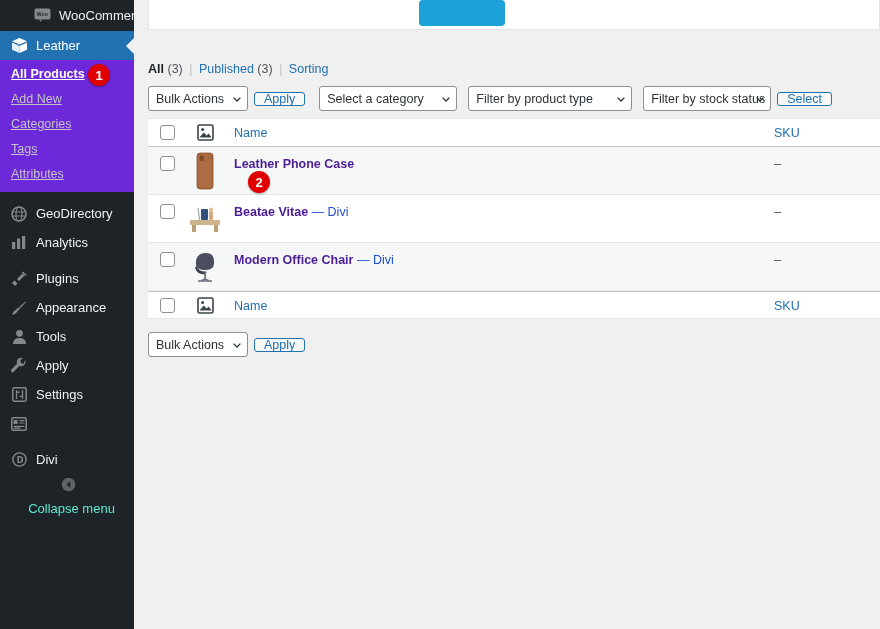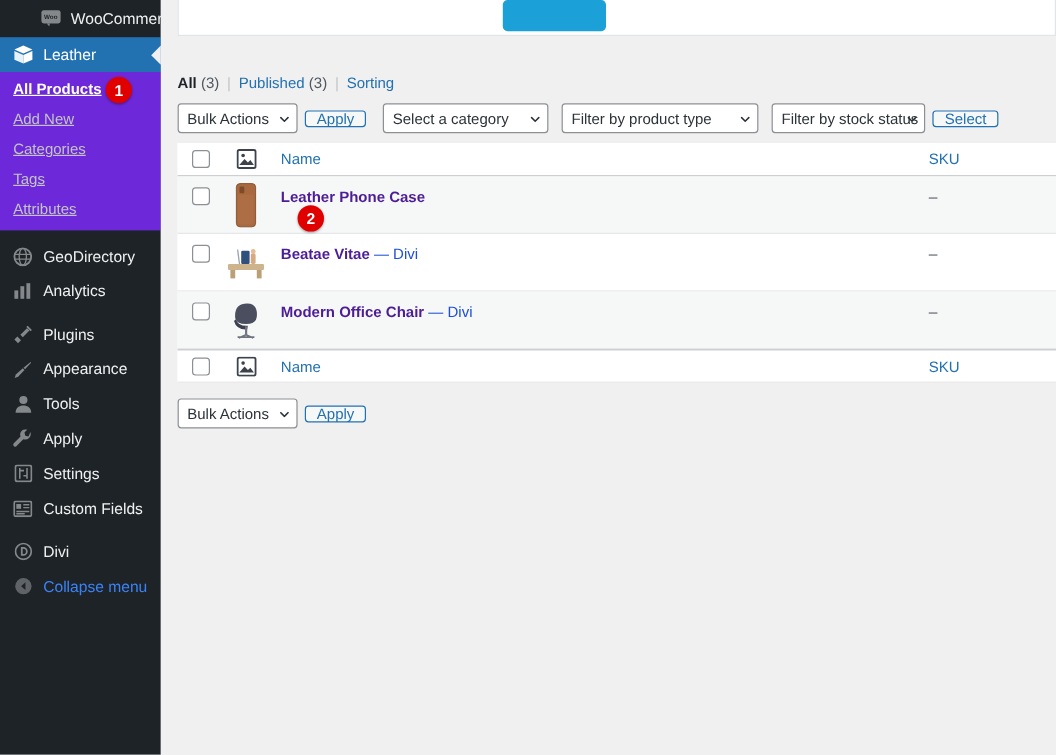--- a/index.html
+++ b/index.html
@@ -58,21 +58,22 @@
     display: block;
     padding: 4px 0 4px 11px;
     font-size: 12.5px;
     color: #c3c4c7;
     line-height: 17px;
     position: relative;
   }
   .submenu .sub-item.current { color: #fff; font-weight: 700; }
   .sep { height: 7px; }
   .collapse {
-    color: #3b82f6;
+    color: #5eead4;
+    flex-direction: column;
   }
   .collapse .mi-icon { opacity: .6; }
 
   
   .badge {
     position: absolute;
     width: 22px; height: 22px;
     border-radius: 50%;
     background: #e10000;
     color: #fff;
@@ -320,21 +321,20 @@
     </div>
 
     <div class="menu-item">
       <span class="mi-icon">
         <svg width="16" height="14" viewBox="0 0 16 14">
           <rect x="0.8" y="0.8" width="14.4" height="12.4" rx="1.3" fill="none" stroke="#a7aaad" stroke-width="1.5"></rect>
           <rect x="2.6" y="3" width="4" height="4" fill="#a7aaad"></rect>
           <path d="M8.4 3.6 h5 M8.4 6 h5 M2.6 9.3 h10.8 M2.6 11.2 h7" stroke="#a7aaad" stroke-width="1.2"></path>
         </svg>
       </span>
-      <span>Custom Fields</span>
     </div>
 
     <div class="sep"></div>
 
     <div class="menu-item">
       <span class="mi-icon">
         <svg width="15" height="15" viewBox="0 0 15 15">
           <circle cx="7.5" cy="7.5" r="6.6" fill="none" stroke="#a7aaad" stroke-width="1.4"></circle>
           <path d="M5.4 3.9 h2.1 a3.6 3.6 0 0 1 0 7.2 H5.4 Z M6.9 5.3 v4.4 h0.5 a2.2 2.2 0 0 0 0 -4.4 Z" fill="#a7aaad"></path>
         </svg>

